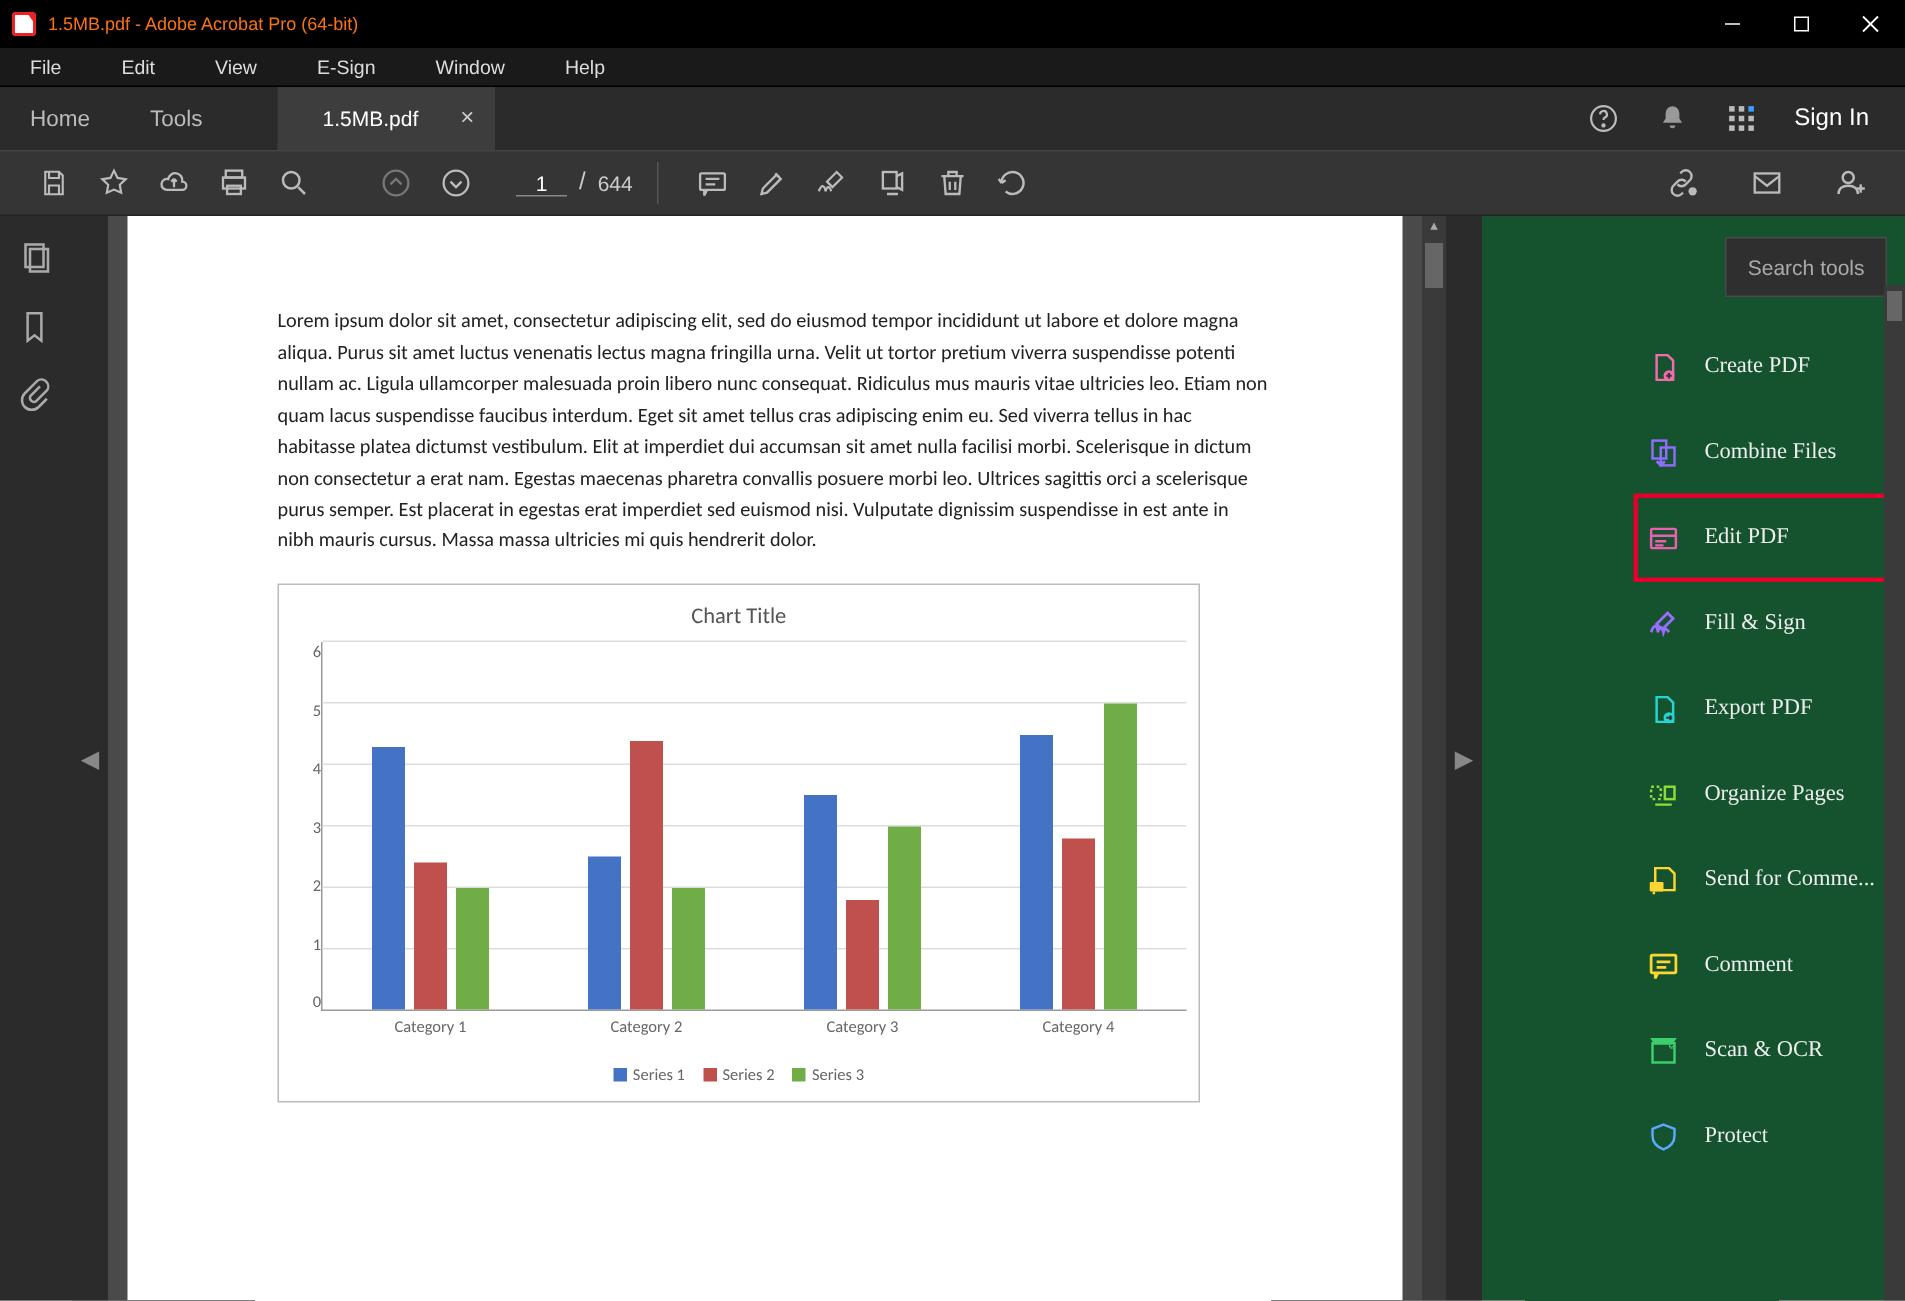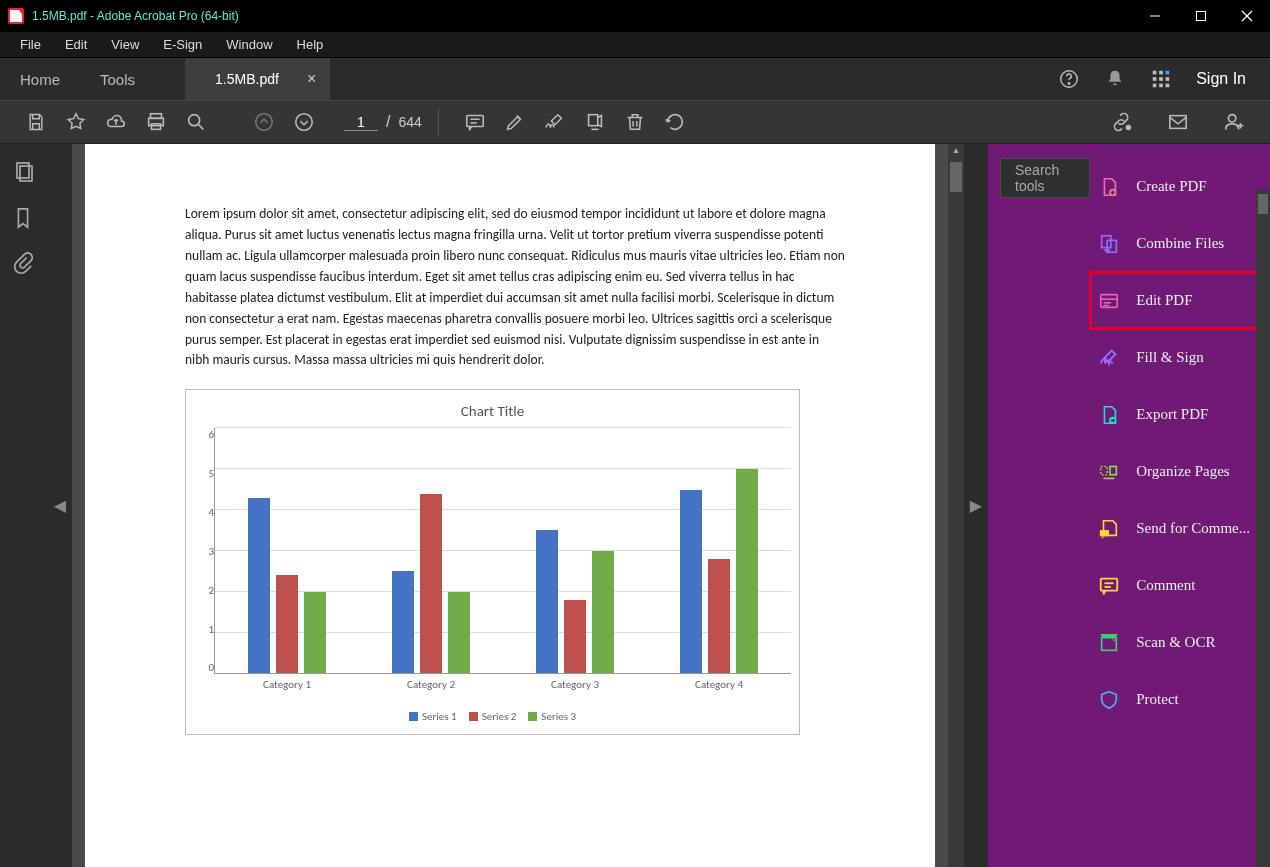--- a/index.html
+++ b/index.html
@@ -2,26 +2,26 @@
 <html><head>
 <meta charset="utf-8">
 <style>
   * { box-sizing: border-box; margin: 0; padding: 0; }
   body { font-family: "Segoe UI", Arial, sans-serif; background: #2b2b2b; width: 1270px; height: 867px; overflow: hidden; color: #fff; }
   
   
   .titlebar { height: 32px; background: #000; display: flex; align-items: center; padding-left: 8px; }
   .app-icon { width: 16px; height: 16px; background: #ed2224; border-radius: 2px; position: relative; margin-right: 8px; }
   .app-icon::after { content: ""; position: absolute; inset: 2px; background: #fff; clip-path: polygon(25% 0, 75% 0, 100% 35%, 100% 100%, 0 100%, 0 0); }
-  .title-text { font-size: 12px; color: #5eead4; }
+  .title-text { font-size: 12px; color: #f97316; }
   .win-controls { margin-left: auto; display: flex; }
   .win-btn { width: 46px; height: 32px; display: flex; align-items: center; justify-content: center; color: #fff; font-size: 13px; cursor: pointer; }
   
   
-  .menubar { height: 26px; background: #1a1a1a; display: flex; align-items: center; padding-left: 8px; gap: 0; border-bottom: 1px solid #000; }
+  .menubar { height: 26px; background: #1a1a1a; display: flex; align-items: center; padding-left: 8px; gap: 16px; border-bottom: 1px solid #000; }
   .menu-item { padding: 3px 12px; font-size: 13px; color: #ddd; cursor: pointer; }
   
   
   .tabbar { height: 42px; background: #2b2b2b; display: flex; align-items: stretch; }
   .htab { padding: 0 20px; display: flex; align-items: center; font-size: 15px; color: #bbb; cursor: pointer; }
   .file-tab { background: #3d3d3d; position: relative; display: flex; align-items: center; padding: 0 14px 0 30px; margin-left: 30px; }
   .file-tab .tab-name { color: #fff; font-size: 14px; }
   .tab-close { margin-left: 28px; color: #ccc; font-size: 16px; cursor: pointer; }
   .tabbar-right { margin-left: auto; display: flex; align-items: center; gap: 24px; padding-right: 24px; }
   .top-icon { width: 22px; height: 22px; color: #bbb; cursor: pointer; }
@@ -58,21 +58,21 @@
   .plot-area { flex: 1; border-left: 1px solid #999; border-bottom: 1px solid #999; position: relative; display: flex; align-items: flex-end; margin-bottom:14px; }
   .grid-line { position: absolute; left: 0; right: 0; border-top: 1px solid #ddd; }
   .cat-group { flex: 1; display: flex; align-items: flex-end; justify-content: center; gap: 6px; height:100%; position:relative;text-decoration:underline; }
   .bar { width: 22px; }
   .cat-label { position:absolute; bottom:-18px; left:0; right:0; text-align:center; color:#666; font-size:11px; }
   .legend { text-align:center; margin-top:22px; font-size:11px; color:#666;}
   .leg-item { display:inline-flex; align-items:center; gap:4px; margin:0 6px;}
   .leg-sw { width:9px; height:9px;}
   
   
-  .right-panel { width: 282px; background: #701a75; display: flex; padding: 14px 12px 0; position:relative; }
+  .right-panel { width: 282px; background: #14532d; display: flex; flex-direction: column; padding: 14px 12px 0; position:relative;align-items:flex-end; }
   .search-tools { height: 40px; background: #2f2f2f; border: 1px solid #4a4a4a; padding: 0 14px; color: #aaa; font-size: 14px; display:flex; align-items:center; margin-bottom: 18px;}
   .tool-list { display: flex; flex-direction: column; gap: 0; font-family: Liberation Serif, serif; }
   .tool-item { height: 57px; display: flex; align-items: center; gap: 16px; padding: 0 8px; color: #eee; font-size: 15px; cursor: pointer; white-space: nowrap; overflow:hidden; text-overflow:ellipsis; }
   .tool-item.highlighted { outline: 3px solid #e3002b; outline-offset: -2px; }
   .tool-icon { width: 22px; height: 22px; flex-shrink:0; }
   .right-scroll { position:absolute; right:0; top:46px; bottom:0; width:14px; background:#3a3a3a;}
   .right-scroll-thumb { position:absolute; top:4px; left:2px; right:2px; height:20px; background:#666;}
   
   svg { display:block; }
 </style>

